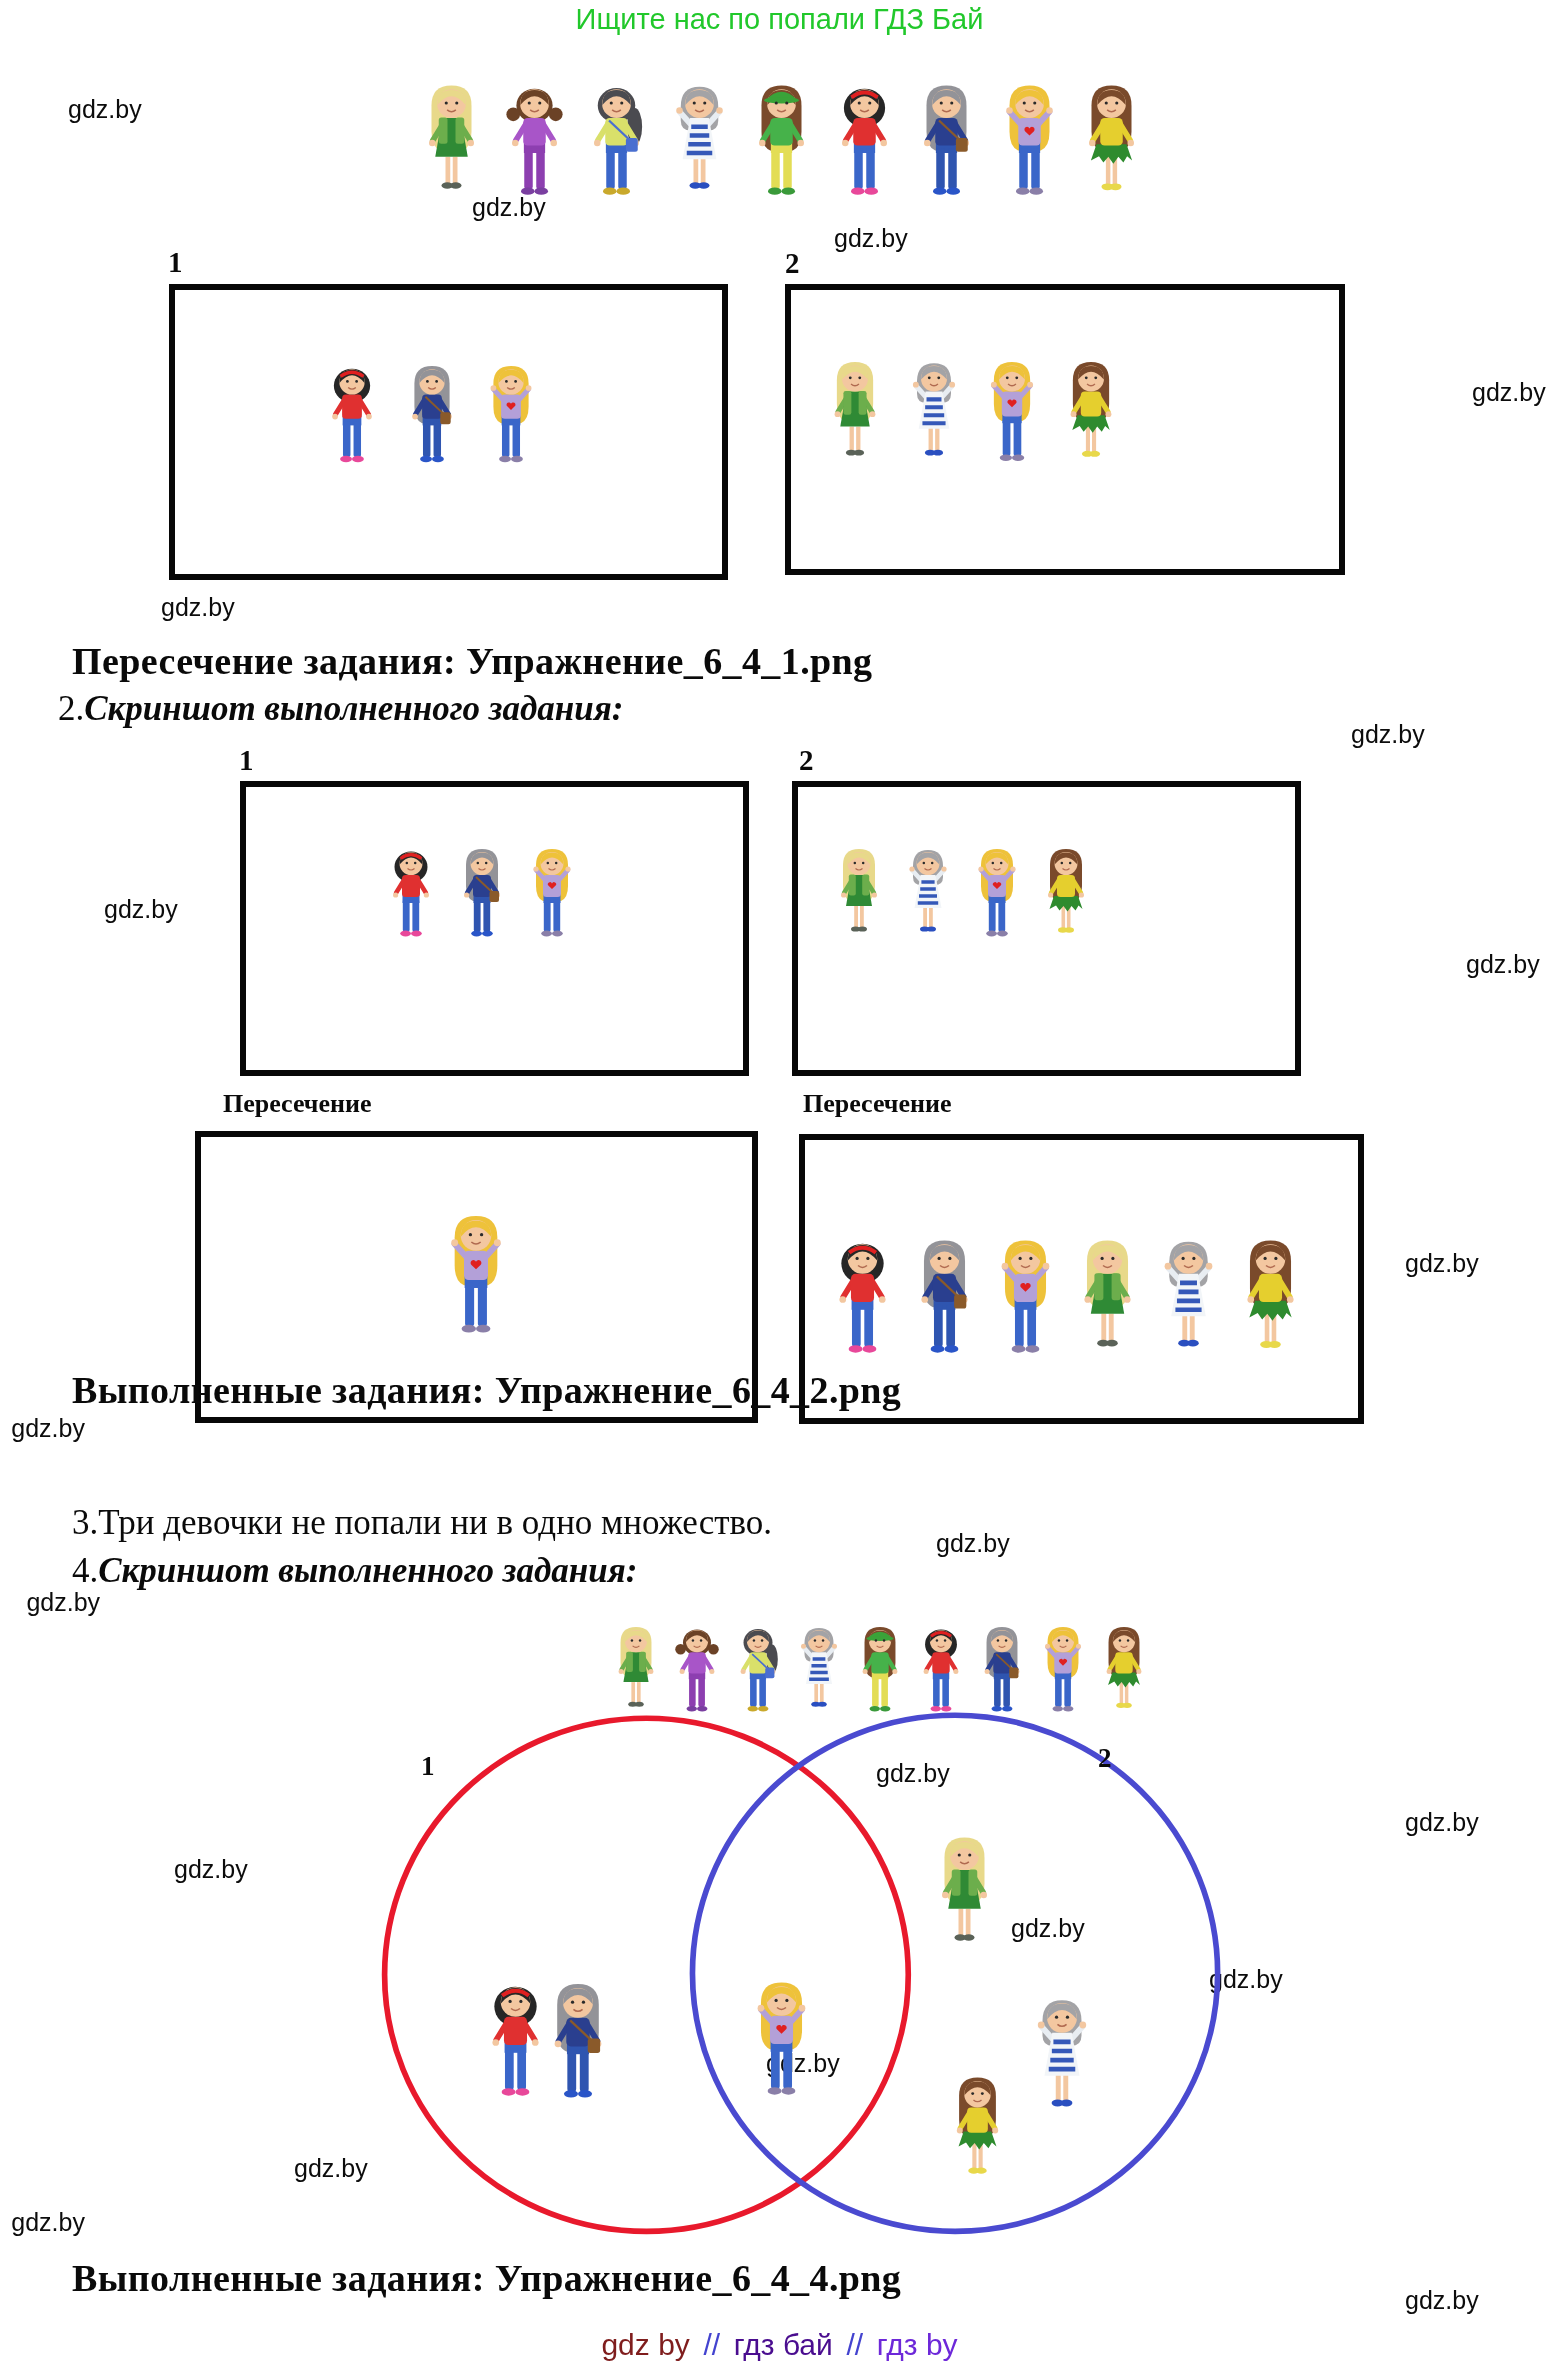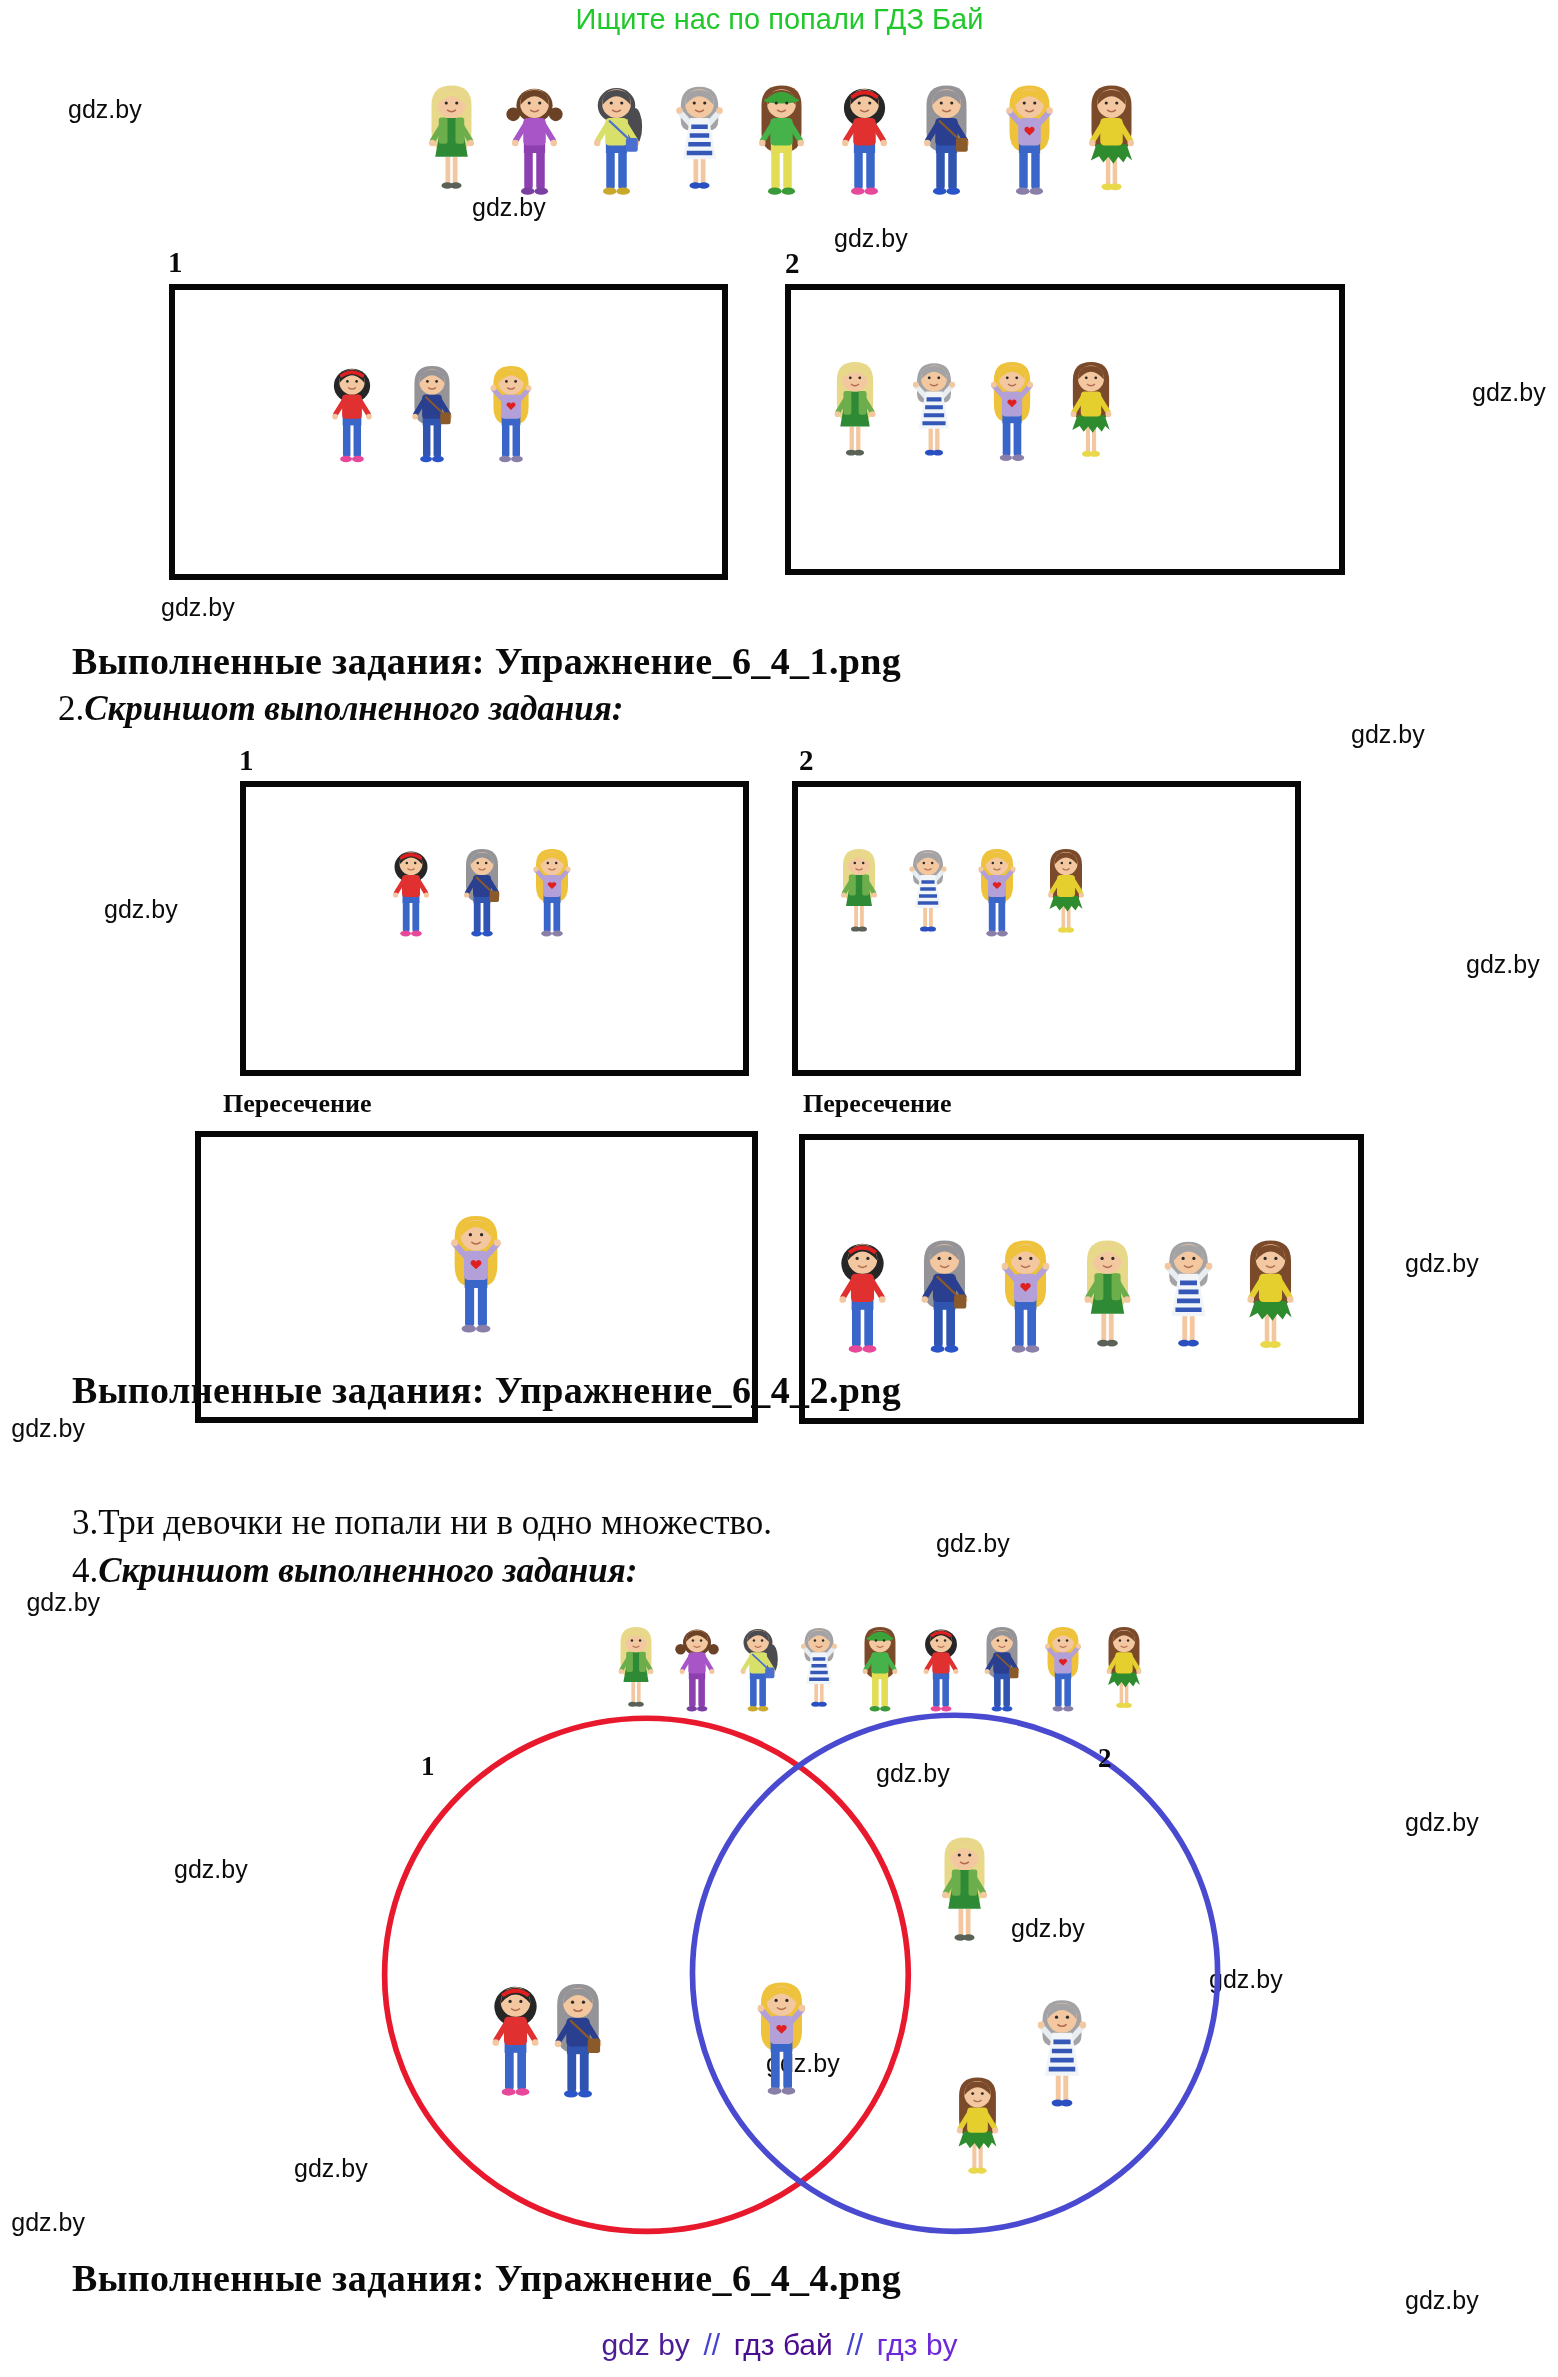--- a/index.html
+++ b/index.html
@@ -391,21 +391,21 @@
         <rect x="21" y="31" width="18" height="22" rx="3.5" fill="#e5cf2e"></rect>
         <circle cx="30" cy="19.5" r="11.5" fill="#f3c7a0"></circle>
         <path d="M18.6 20.5 Q18.6 8.5 30 8.5 Q41.4 8.5 41.4 20.5 Q35.5 13.5 30 13.5 Q24.5 13.5 18.6 20.5 Z" fill="#7a4a2b"></path>
         <circle cx="25.8" cy="19" r="1.25" fill="#2a2a2a"></circle>
         <circle cx="34.2" cy="19" r="1.25" fill="#2a2a2a"></circle>
         <path d="M26.5 24.5 Q30 27.5 33.5 24.5" stroke="#b06a50" stroke-width="1.2" fill="none"></path>
       </svg>
     </div>
   </div>
 
-<div class="caption" style="left:72px;top:642px;">Выполненные задания: Упражнение_6_4_1.png</div>
+<div class="caption" style="left:72px;top:642px;">Пересечение задания: Упражнение_6_4_1.png</div>
 <div class="stepline" style="left:58px;top:691px;">
   <span>2.</span><span class="ital">Скриншот выполненного задания:</span>
 </div>
 
 <span class="num" style="left:239px;top:746px;">1</span>
 <div class="boxframe" style="left:240px;top:781px;width:509px;height:295px;"></div>
 <div class="girls-row" style="left:381px;top:832px;height:107px;gap:10.6px;">
     <div class="girl" style="width: 60px;">
       <svg viewBox="0 0 60 95" preserveAspectRatio="xMidYMax meet" style="height:100%;width:100%;display:block">
         <ellipse cx="30" cy="23" rx="16.5" ry="15.5" fill="#262626"></ellipse>
@@ -1018,14 +1018,14 @@
         <path d="M18.6 20.5 Q18.6 8.5 30 8.5 Q41.4 8.5 41.4 20.5 Q35.5 13.5 30 13.5 Q24.5 13.5 18.6 20.5 Z" fill="#7a4a2b"></path>
         <circle cx="25.8" cy="19" r="1.25" fill="#2a2a2a"></circle>
         <circle cx="34.2" cy="19" r="1.25" fill="#2a2a2a"></circle>
         <path d="M26.5 24.5 Q30 27.5 33.5 24.5" stroke="#b06a50" stroke-width="1.2" fill="none"></path>
       </svg>
     </div>
   </div>
 
 <div class="caption" style="left:72px;top:2259px;">Выполненные задания: Упражнение_6_4_4.png</div>
 
-<div class="footer"><span style="color: #4c1d95;">gdz by</span><span style="color: rgb(67, 67, 207);">//</span><span style="color: rgb(74, 13, 143);">гдз бай</span><span style="color: rgb(67, 67, 207);">//</span><span style="color: #6d28d9;">гдз by</span></div>
+<div class="footer"><span style="color: #7f1d1d;">gdz by</span><span style="color: rgb(67, 67, 207);">//</span><span style="color: rgb(74, 13, 143);">гдз бай</span><span style="color: rgb(67, 67, 207);">//</span><span style="color: #6d28d9;">гдз by</span></div>
 
 
 </body></html>

